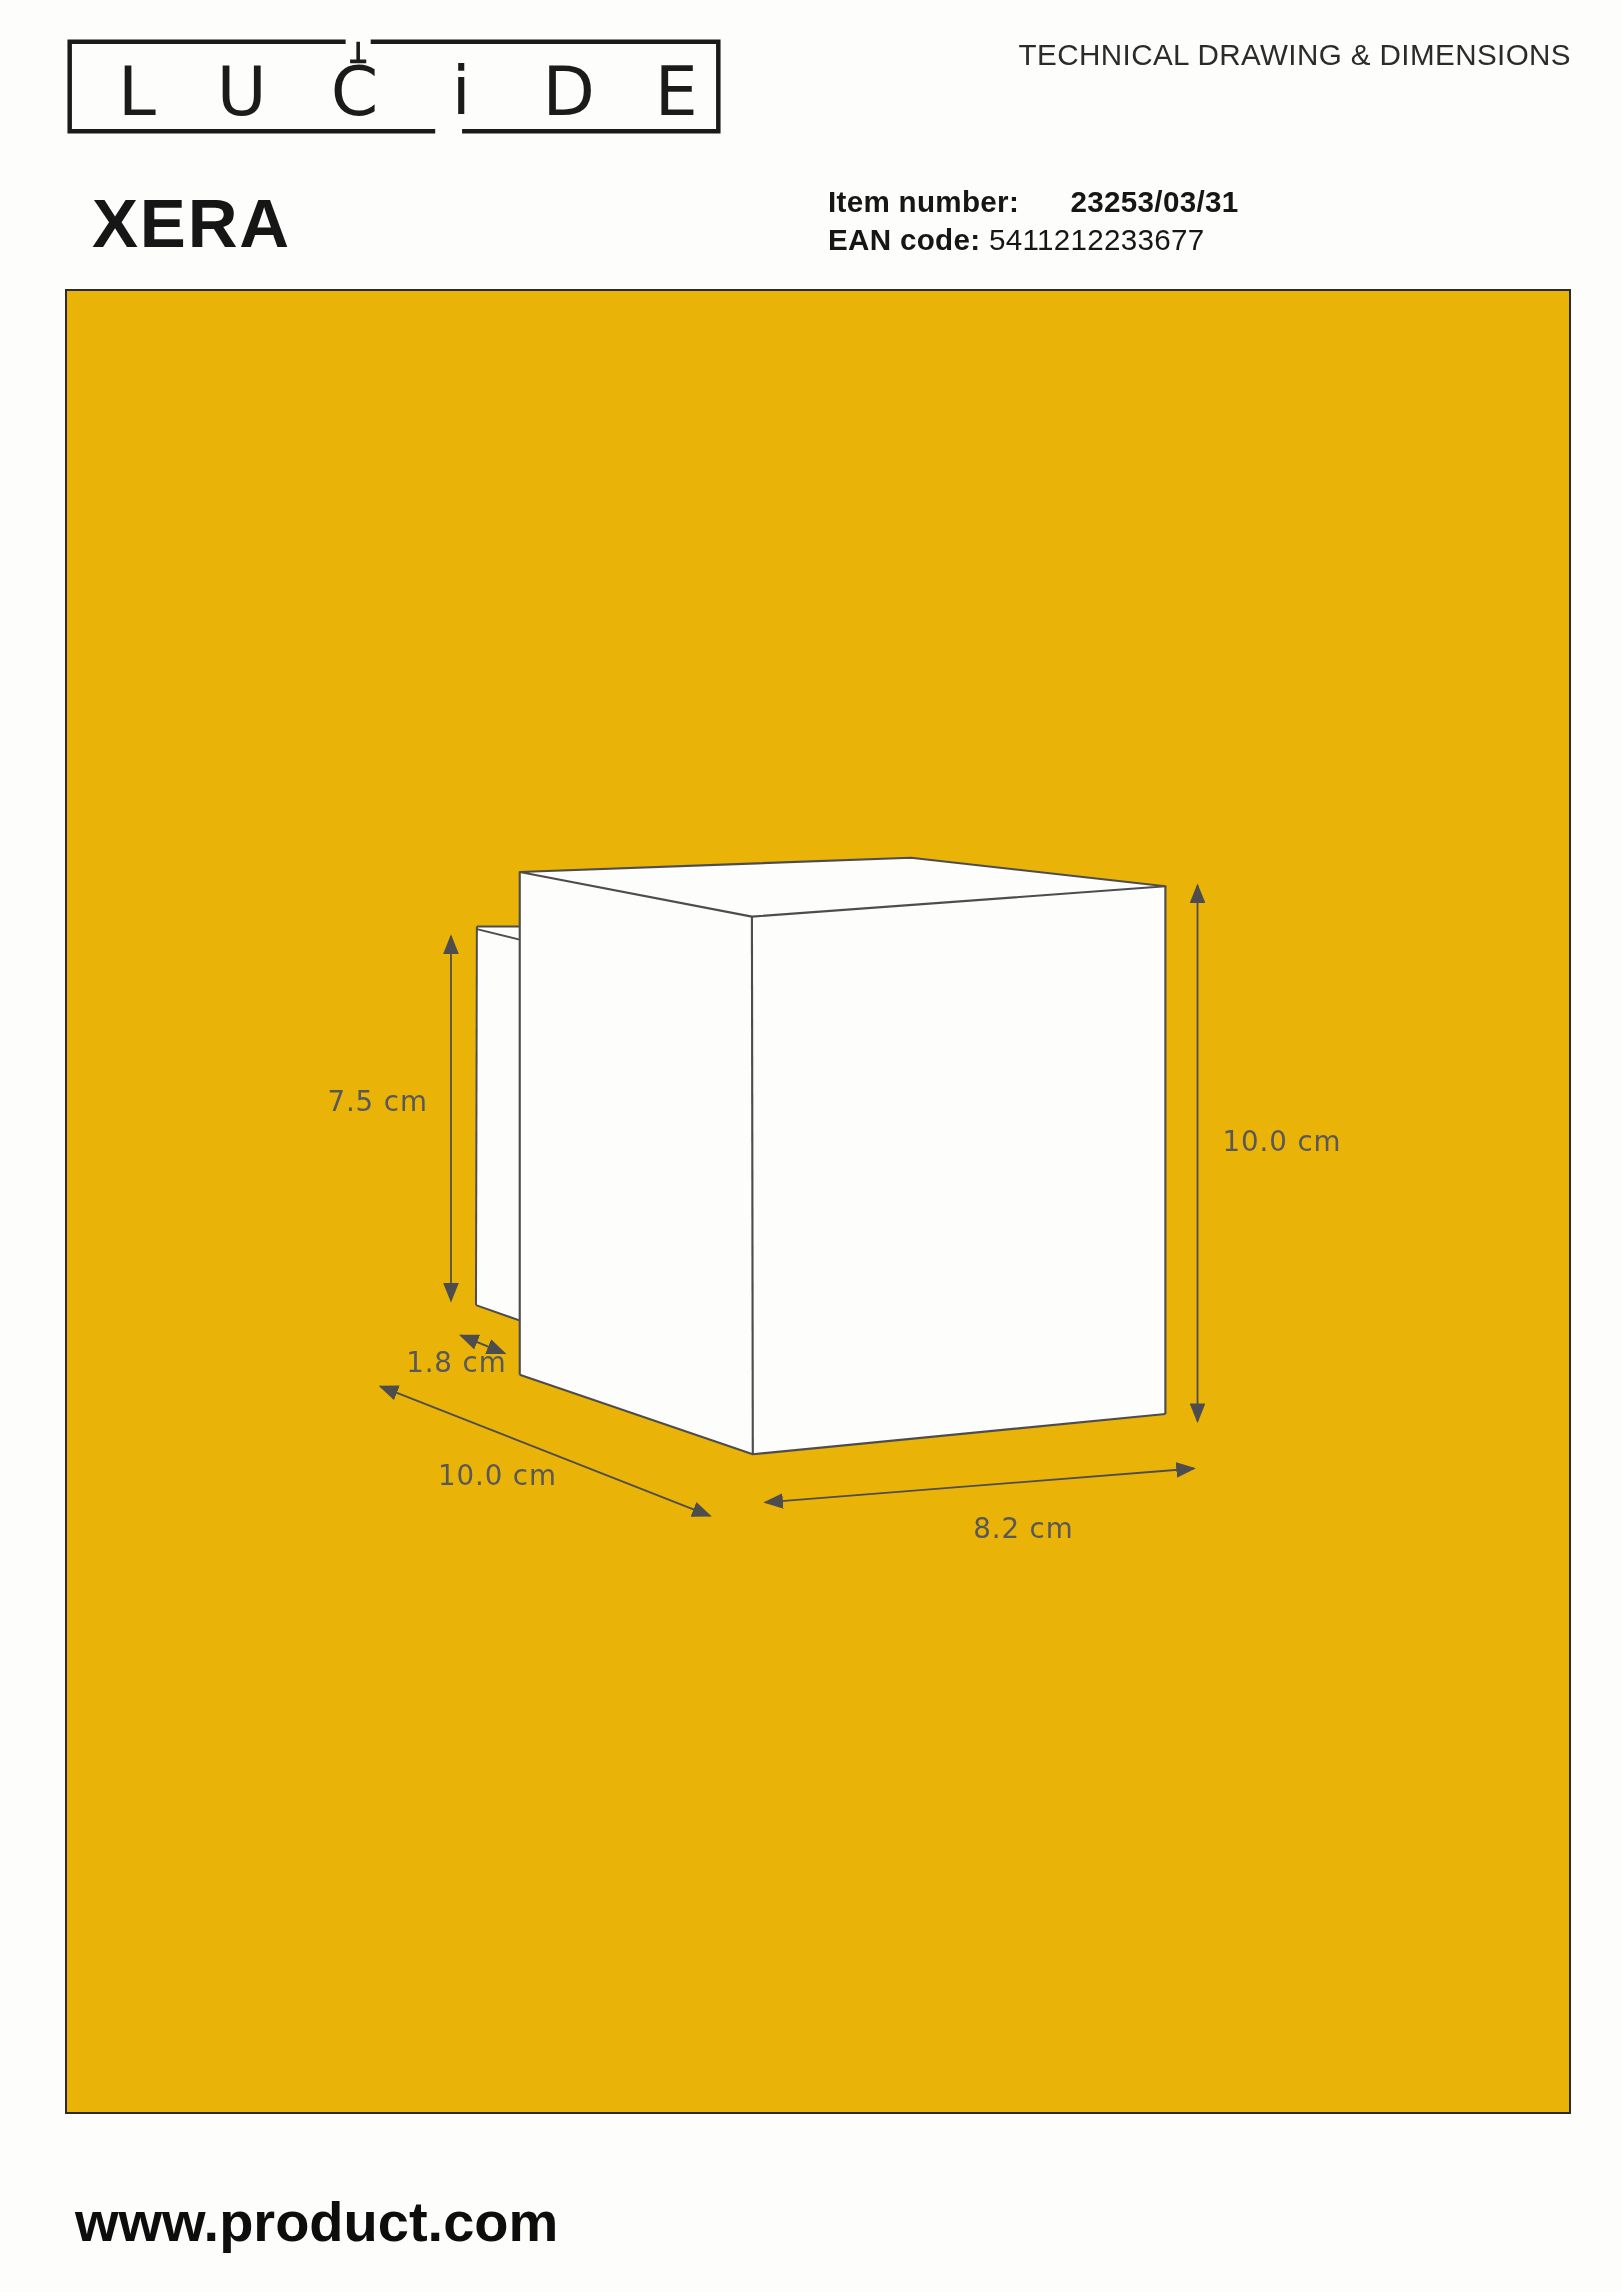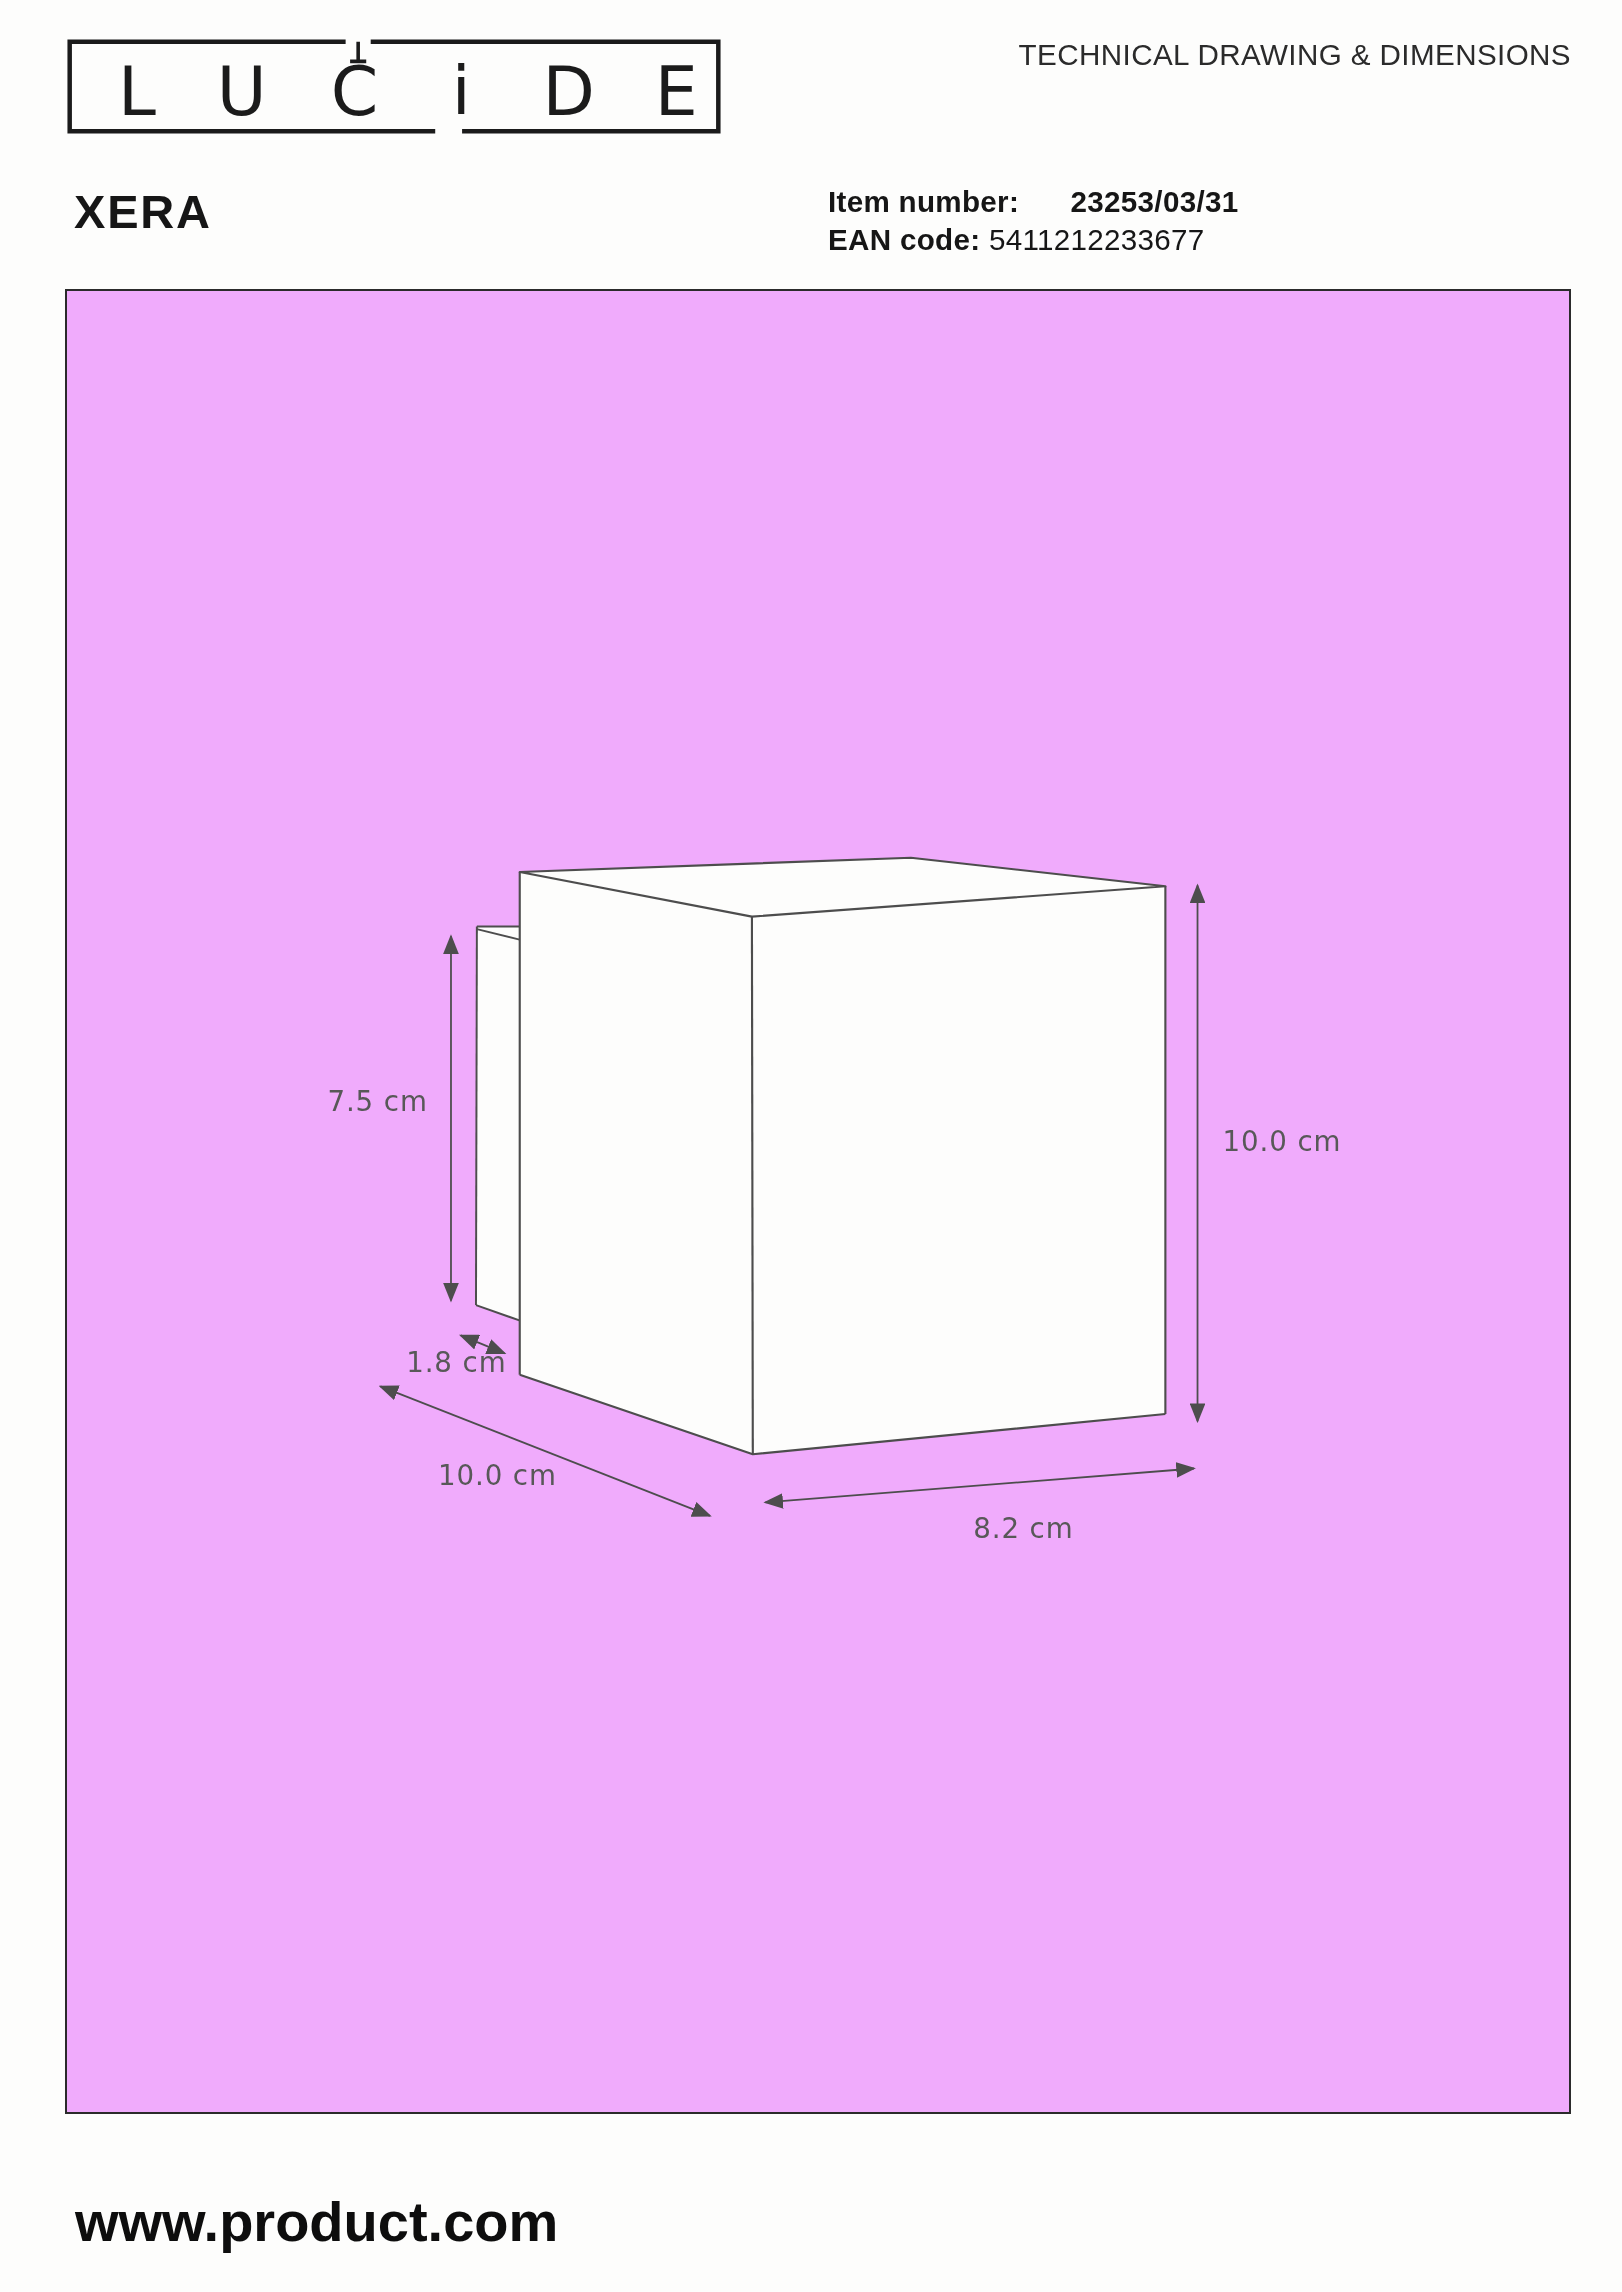--- a/index.html
+++ b/index.html
@@ -15,35 +15,35 @@
 
   
   .doc-title{
     top:38px;right:52px;
     font-size:29.6px;letter-spacing:0.4px;
     color:#2b2b2b;font-weight:400;
   }
 
   
   .product-name{
-    top:184px;left:74px;
-    font-size:47px;font-weight:bold;letter-spacing:1.8px;
+    top:184px;left:92px;
+    font-size:69px;font-weight:bold;letter-spacing:1.8px;
   }
   .item-block{
     top:183px;left:785px;
     font-size:29.6px;line-height:38px;letter-spacing:0.3px;
   }
   .item-block .b{font-weight:bold;margin-left:43px;}
 
   
   .draw-box{
     top:289px;left:65px;
     width:1506px;height:1825px;
     border:2.7px solid #2b2b2b;
-    background:#f0abfc;
+    background:#eab308;
     box-sizing:border-box;
   }
   .draw-box svg{display:block;width:100%;height:100%;}
 
   .dim-label{
     font-family:"DejaVu Sans", sans-serif;
     font-size:31px;
     fill:#585858;
     letter-spacing:1px;
   }

